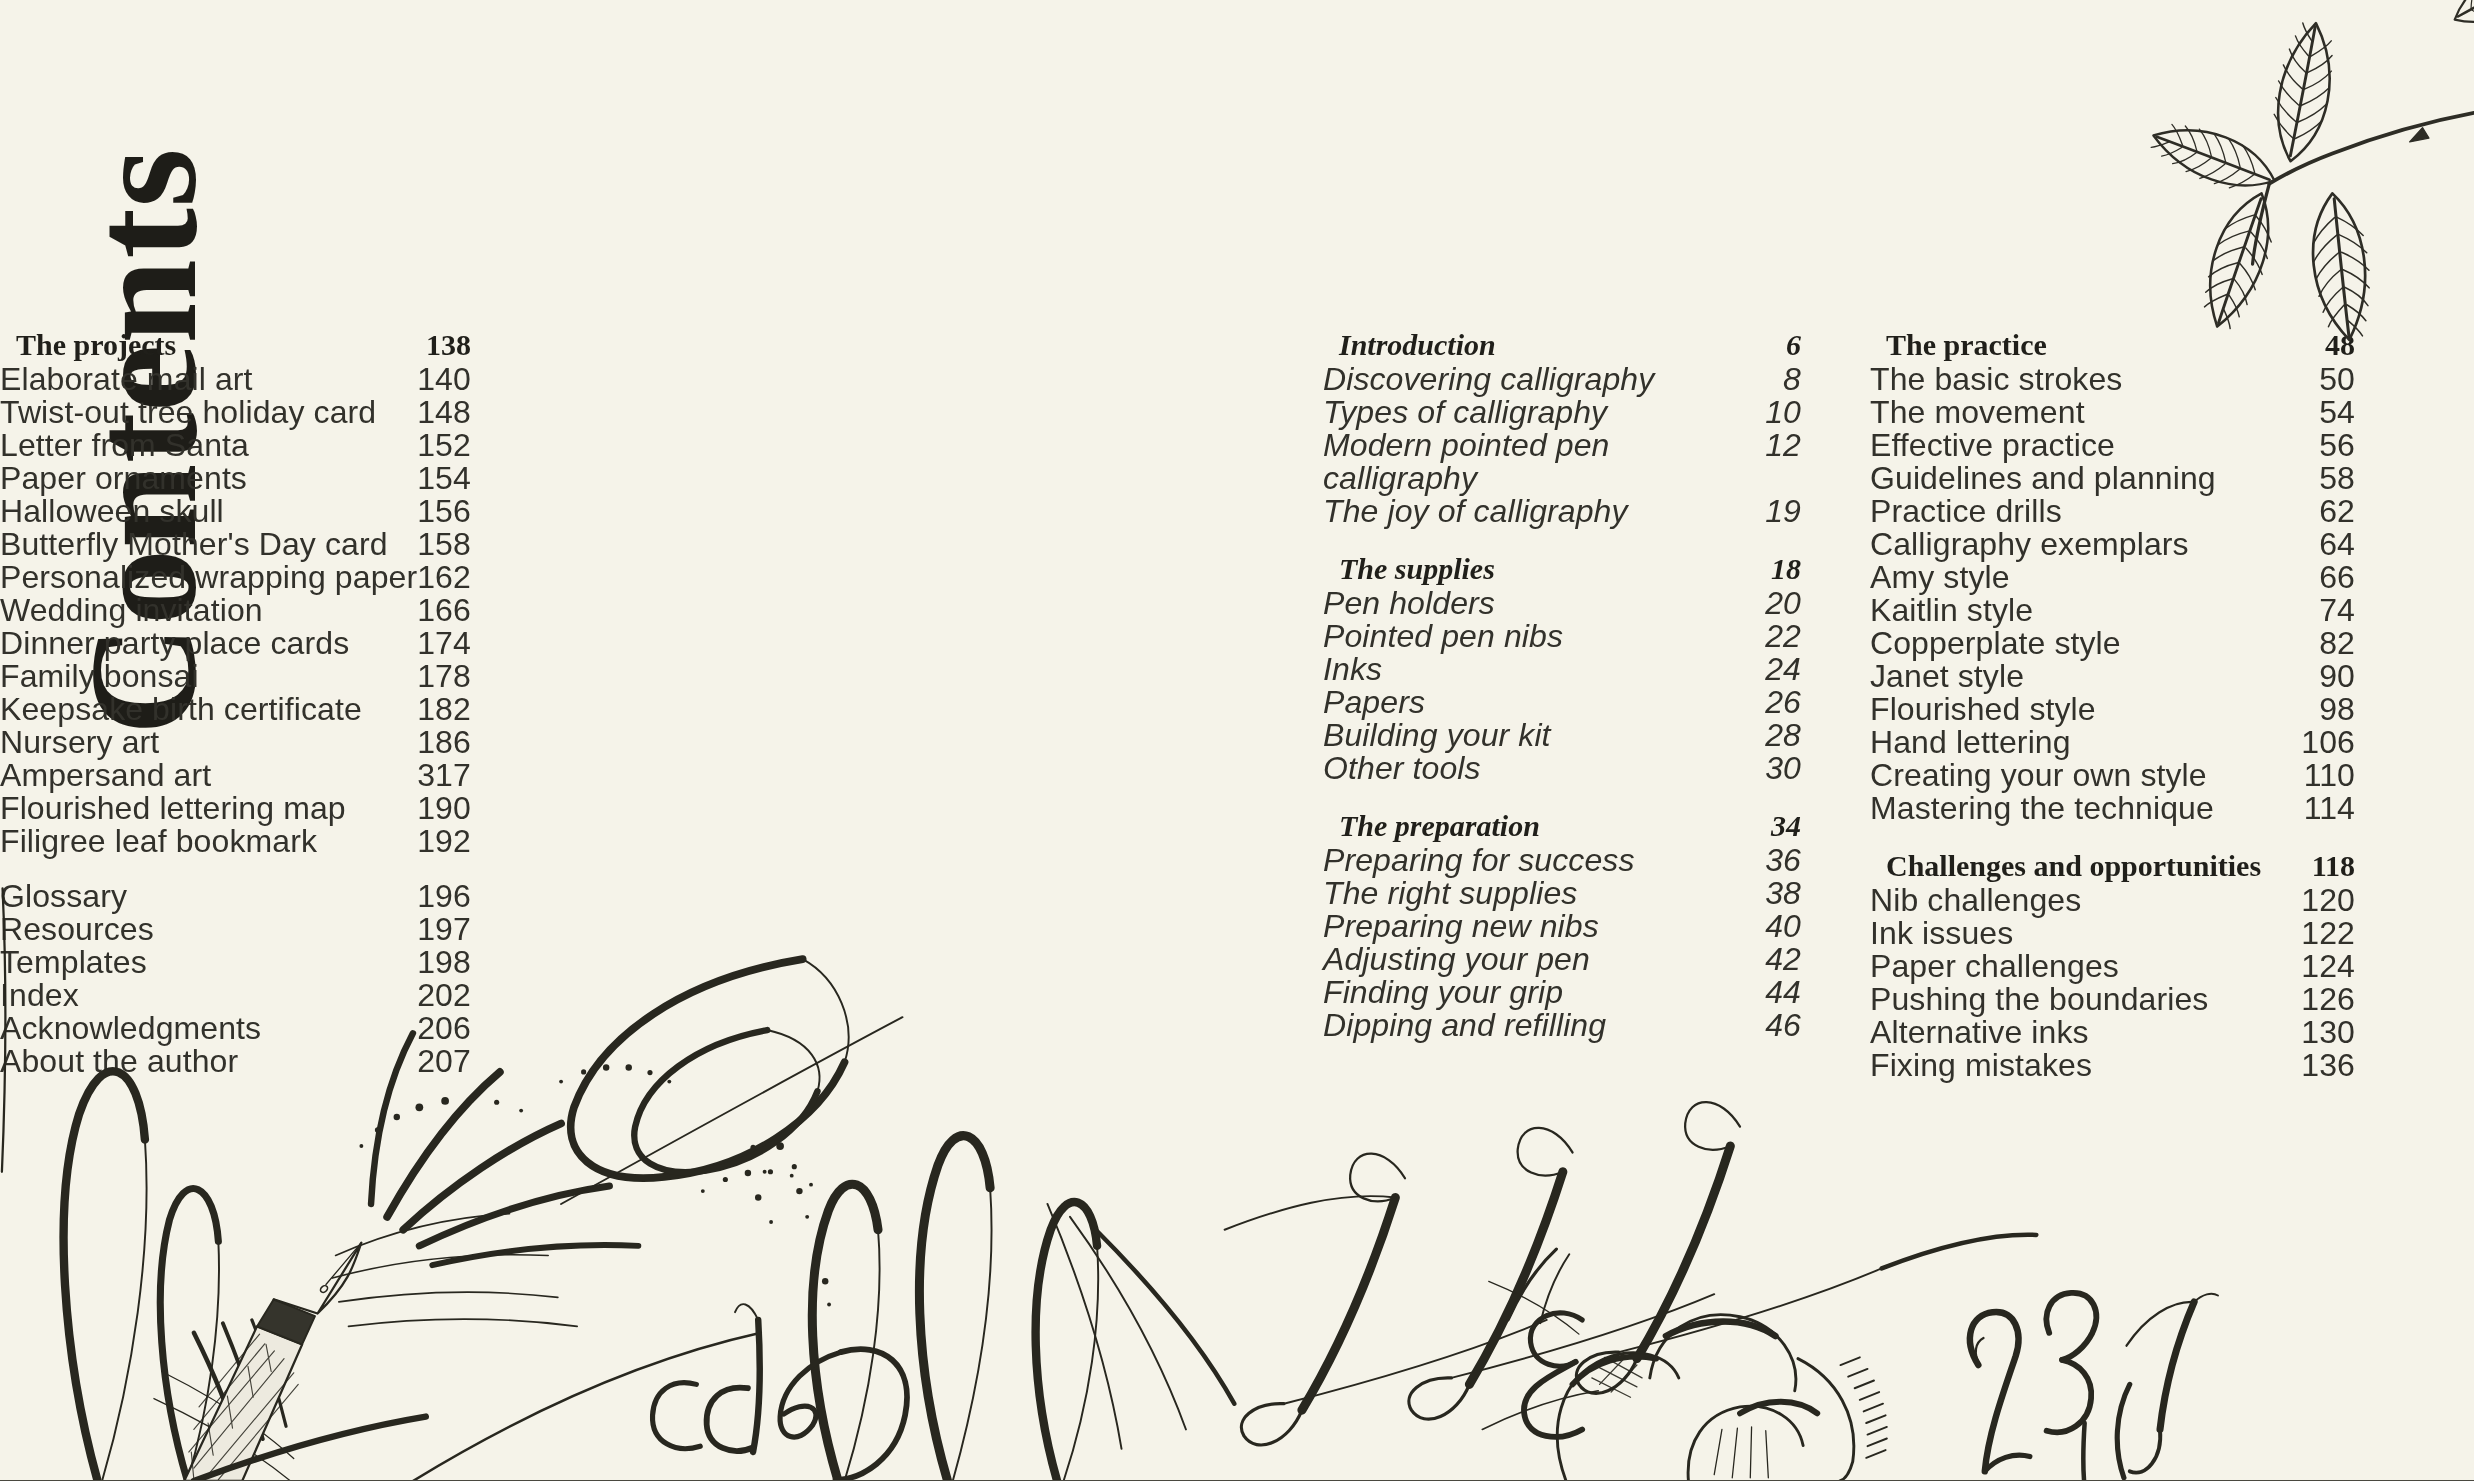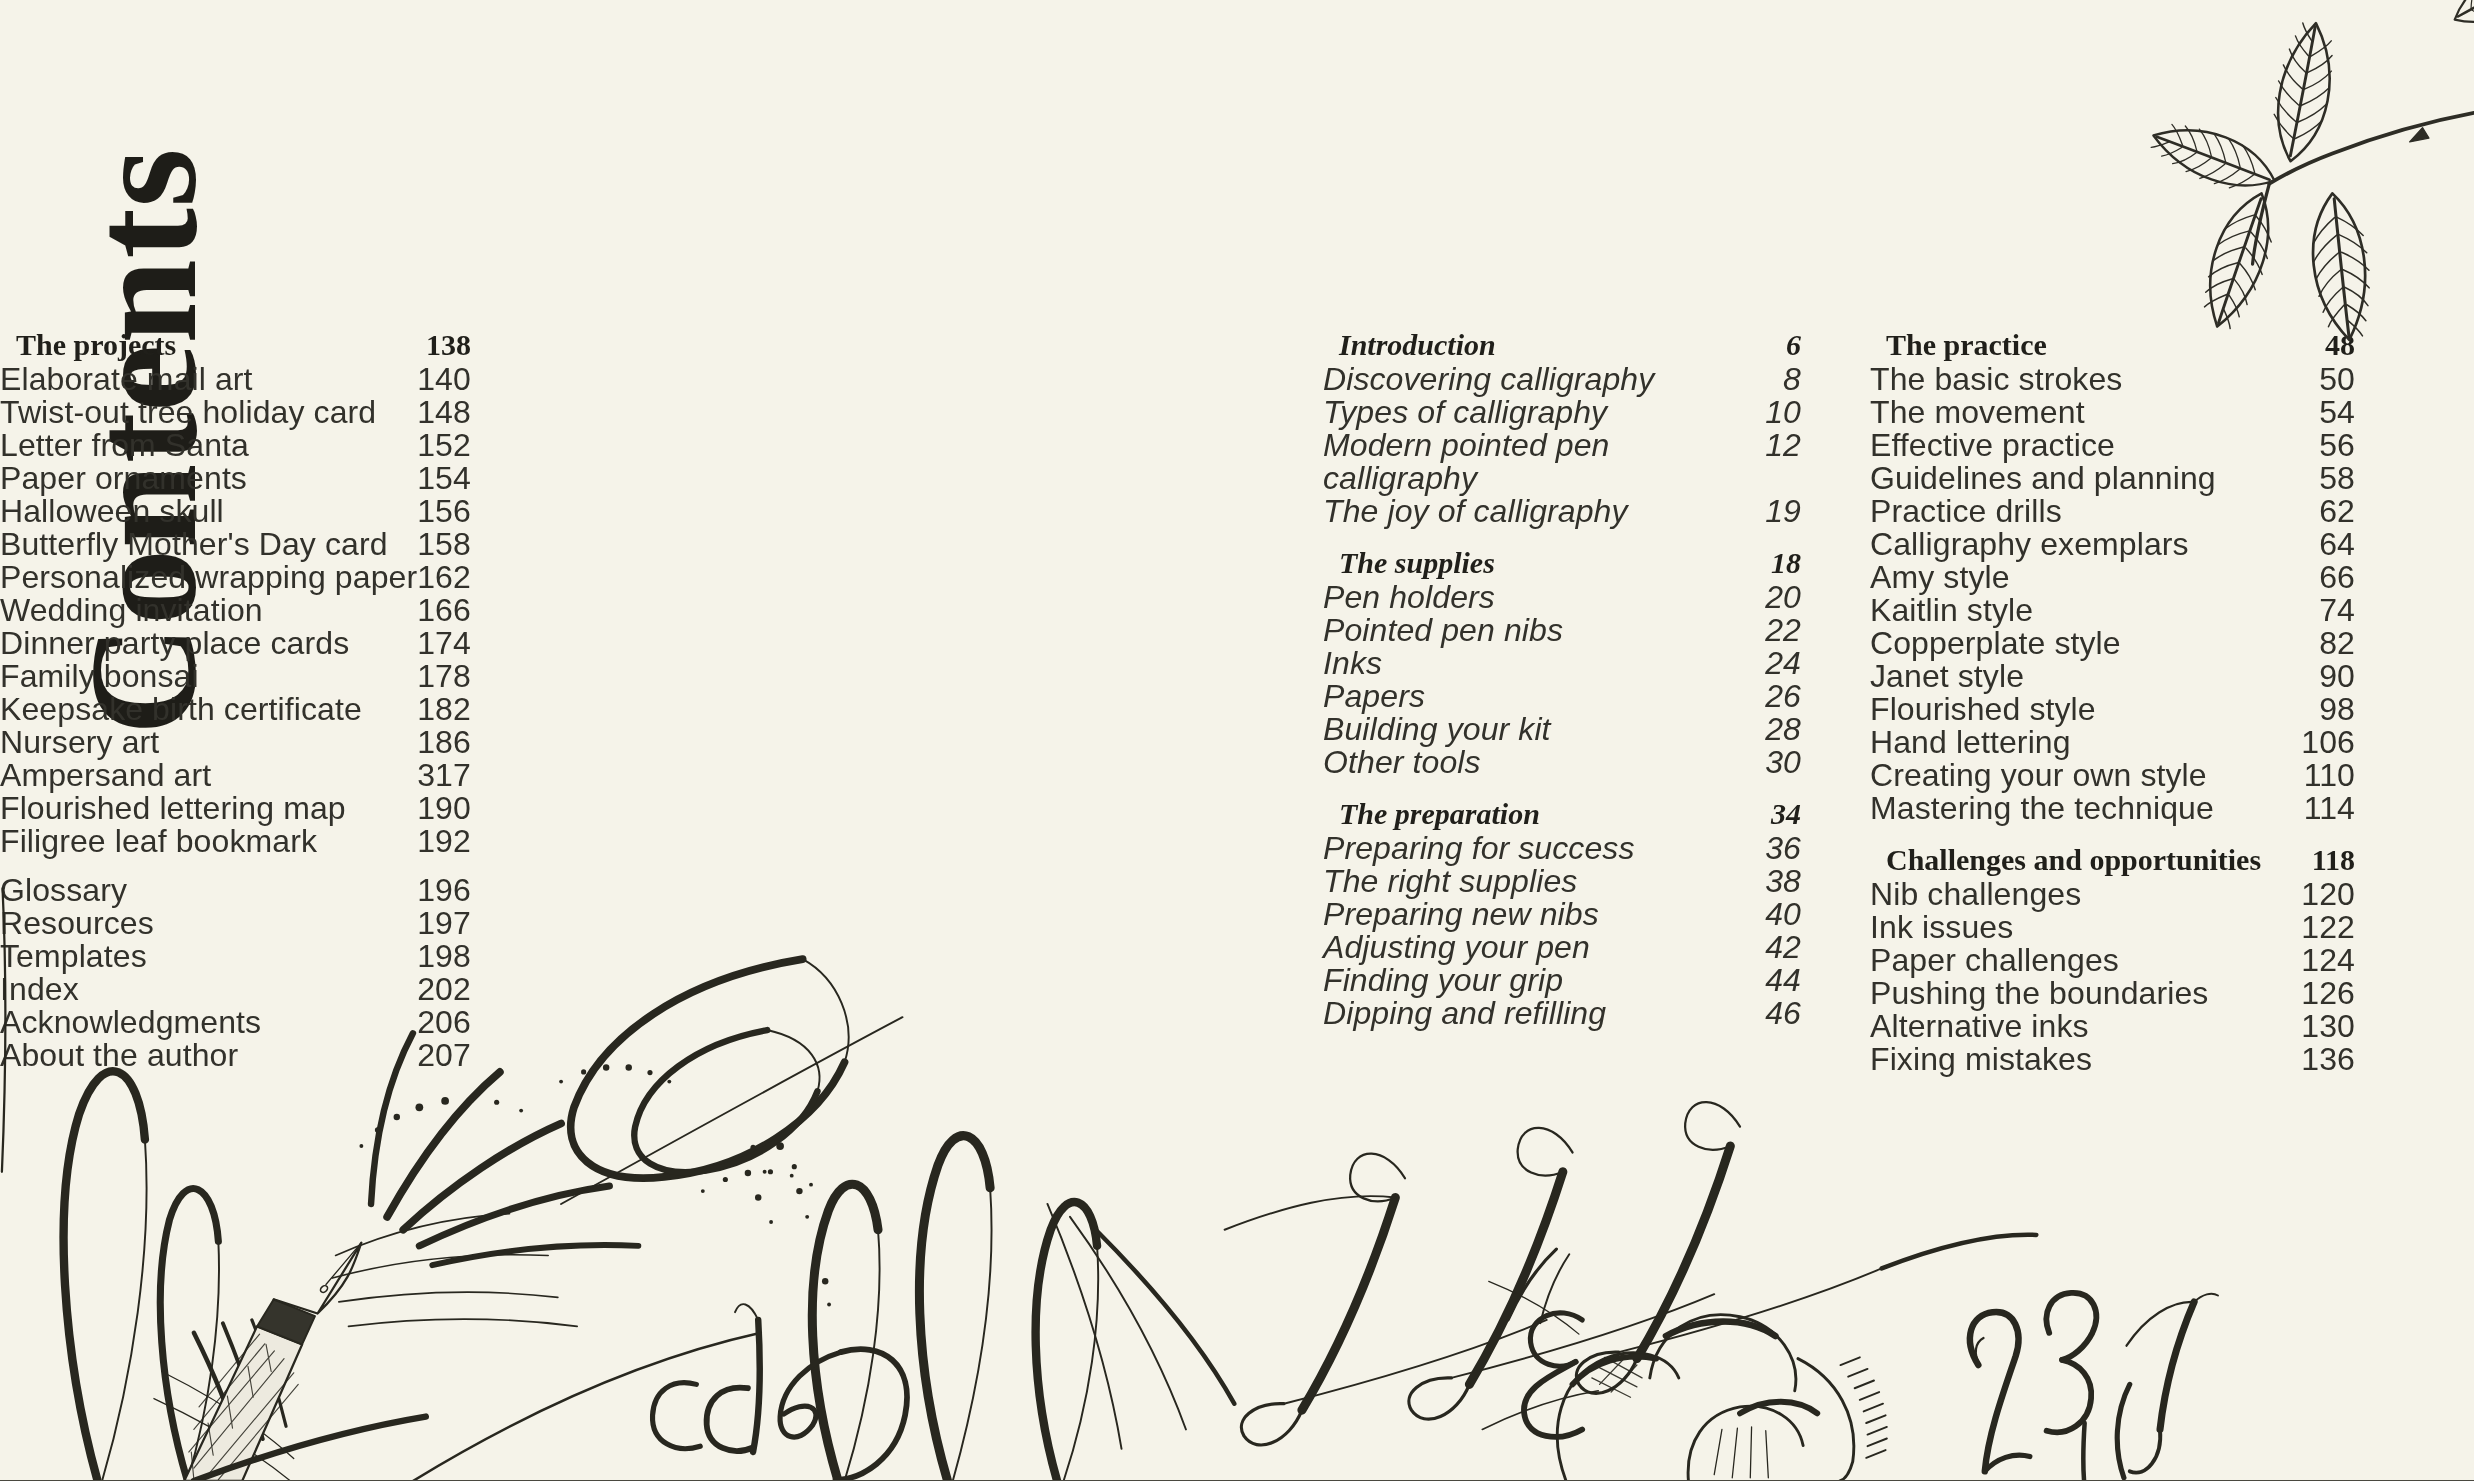--- a/index.html
+++ b/index.html
@@ -13,21 +13,21 @@
     display:flex;align-items:center;justify-content:center;
     transform:rotate(-90deg);
     font-family:"Liberation Serif","DejaVu Serif",serif;
     font-weight:600;font-size:152px;letter-spacing:0.6px;color:#1e1d18;
     white-space:nowrap;
   }
   .toc-column{position:absolute;top:326px;}
   .toc-column:nth-of-type(1){left:630px;width:475px;}
   .toc-column:nth-of-type(2){left:1323px;width:478px;font-style:italic;}
   .toc-column:nth-of-type(3){left:1870px;width:485px;}
-  .toc-section + .toc-section{margin-top:16px;}
+  .toc-section + .toc-section{margin-top:22px;}
   .toc-heading-row{
     display:flex;justify-content:space-between;align-items:baseline;
     font-family:"Liberation Serif","DejaVu Serif",serif;
     font-weight:700;font-size:30px;line-height:37px;color:#201f1a;padding-left:16px;
   }
   .toc-row{
     display:flex;justify-content:space-between;align-items:baseline;
     font-size:32px;line-height:33px;font-weight:400;color:#32312b;
     letter-spacing:0.1px;
   }

